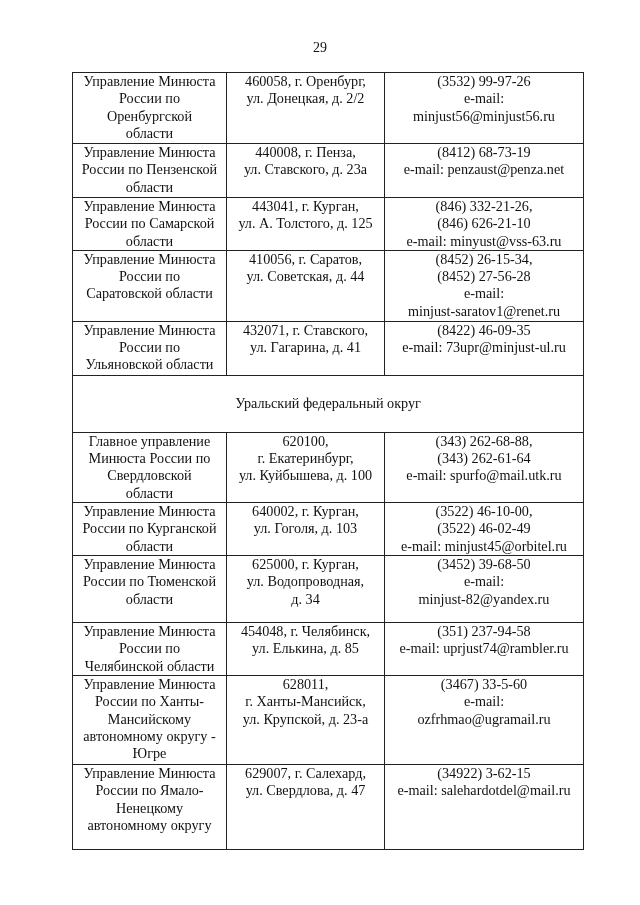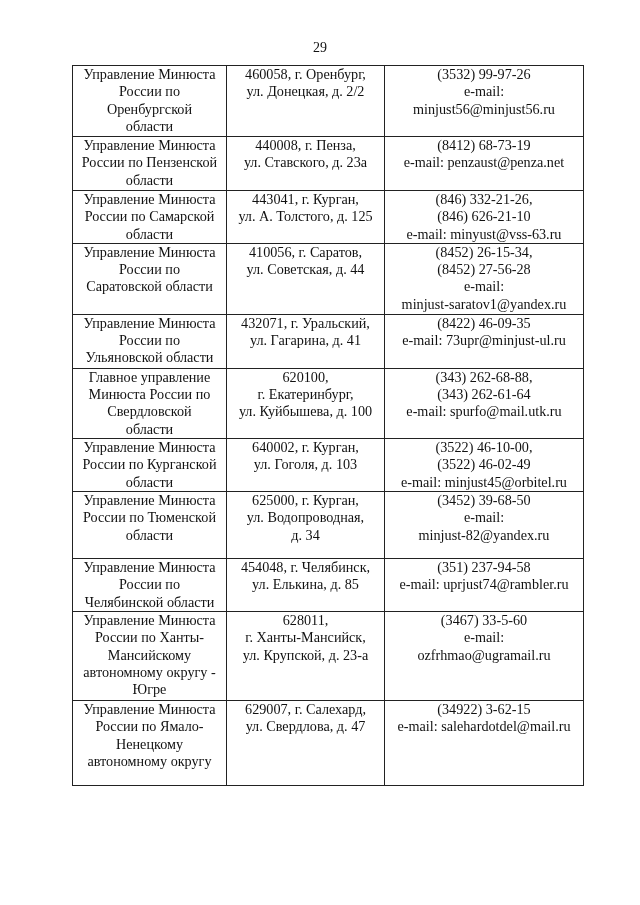--- a/index.html
+++ b/index.html
@@ -1,20 +1,20 @@
 <!DOCTYPE html>
 <html><head>
 <meta charset="utf-8">
 <style>
   html, body { margin: 0; padding: 0; background: #ffffff; }
   body { width: 640px; height: 905px; position: relative; overflow: hidden;
          font-family: "Liberation Serif", "DejaVu Serif", serif; color: #111; }
   .page-number { position: absolute; top: 40px; left: 0; width: 640px; text-align: center;
                  font-size: 14px; line-height: 16px; }
-  table.directory { position: absolute; top: 65px; left: 72px; width: 511px;
+  table.directory { position: absolute; top: 72px; left: 72px; width: 511px;
                     border-collapse: collapse; table-layout: fixed; }
   table.directory td { border: 1px solid #222; padding: 0 2px; vertical-align: top;
                        text-align: center; font-size: 14.2px; line-height: 17.3px; }
   col.c1 { width: 154px; } col.c2 { width: 158px; } col.c3 { width: 199px; }
   td.region-cell { vertical-align: middle !important; }
   .line { display: block; white-space: nowrap; }
 </style>
 </head>
 <body>
 
@@ -82,37 +82,40 @@
           <span class="line">Саратовской области</span>
         </td>
         <td>
           <span class="line">410056, г. Саратов,</span>
           <span class="line">ул. Советская, д. 44</span>
         </td>
         <td>
           <span class="line">(8452) 26-15-34,</span>
           <span class="line">(8452) 27-56-28</span>
           <span class="line">e-mail:</span>
-          <span class="line">minjust-saratov1@yandex.ru</span>
+          <span class="line">minjust-saratov1@renet.ru</span>
         </td>
       </tr>
       <tr style="height: 54px;">
         <td>
           <span class="line">Управление Минюста</span>
           <span class="line">России по</span>
           <span class="line">Ульяновской области</span>
         </td>
         <td>
-          <span class="line">432071, г. Уральский,</span>
+          <span class="line">432071, г. Ставского,</span>
           <span class="line">ул. Гагарина, д. 41</span>
         </td>
         <td>
           <span class="line">(8422) 46-09-35</span>
           <span class="line">e-mail: 73upr@minjust-ul.ru</span>
         </td>
+      </tr>
+      <tr style="height: 57px;">
+        <td colspan="3" class="region-cell">Уральский федеральный округ</td>
       </tr>
       <tr style="height: 68px;">
         <td>
           <span class="line">Главное управление</span>
           <span class="line">Минюста России по</span>
           <span class="line">Свердловской</span>
           <span class="line">области</span>
         </td>
         <td>
           <span class="line">620100,</span>

